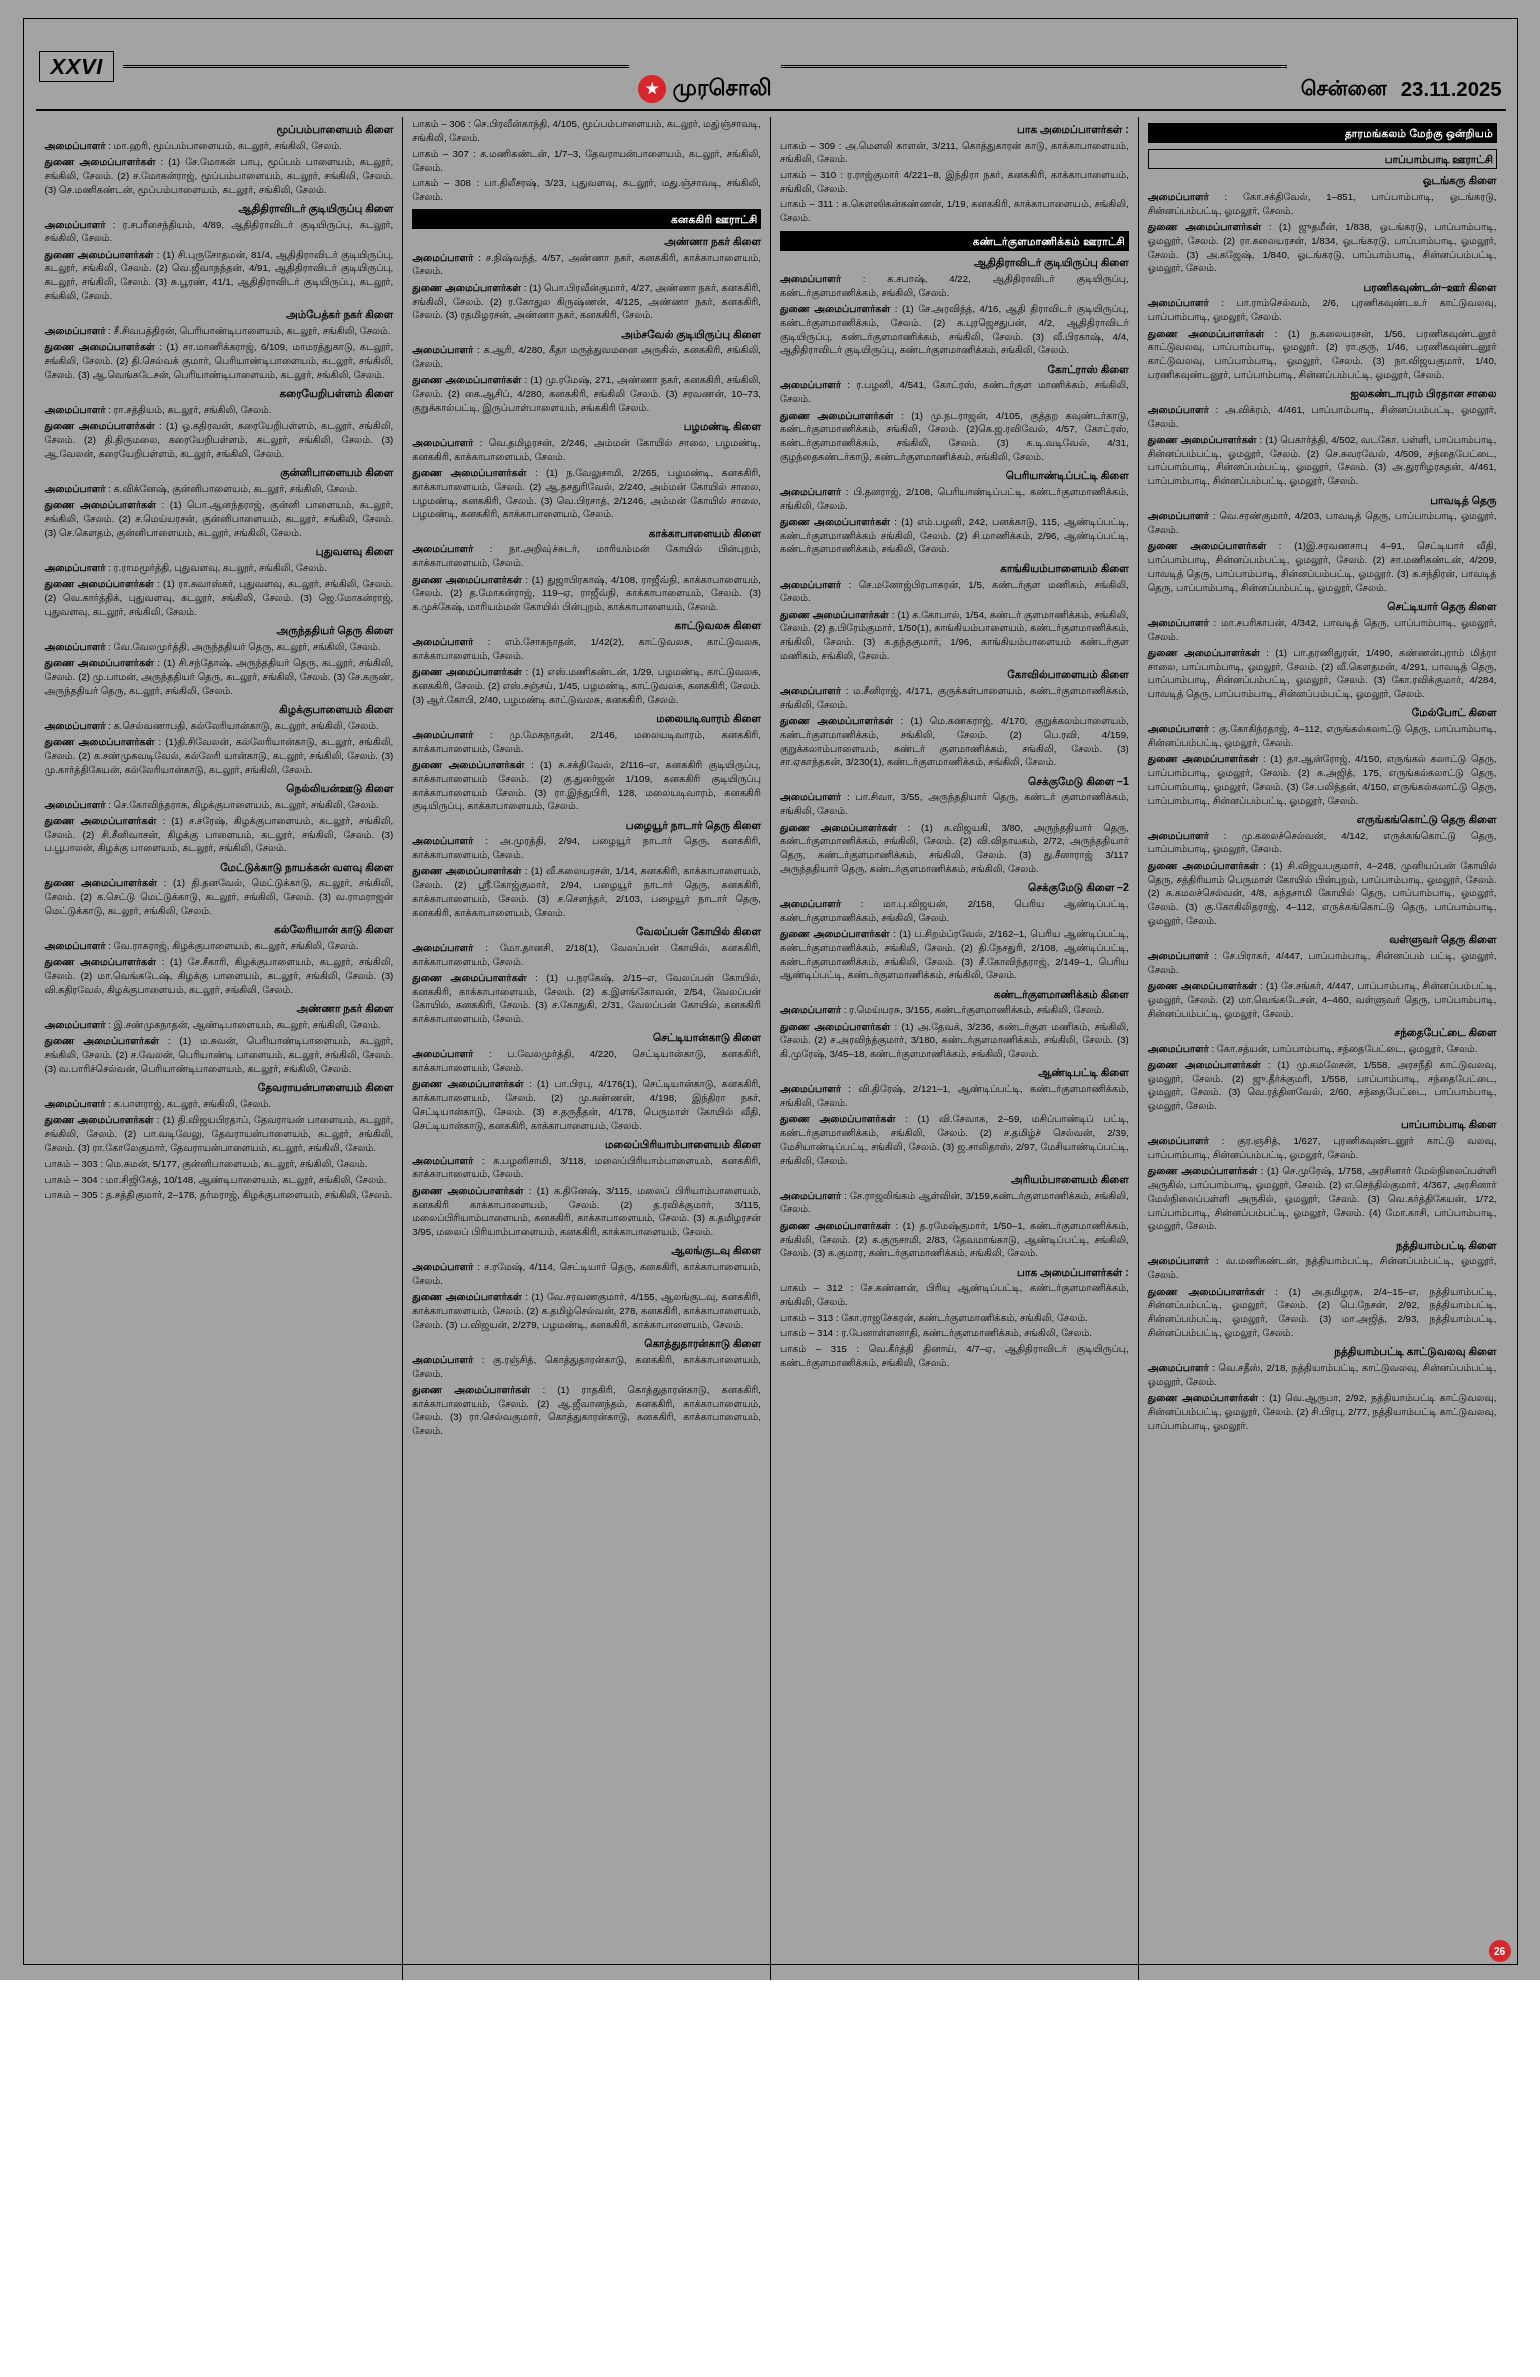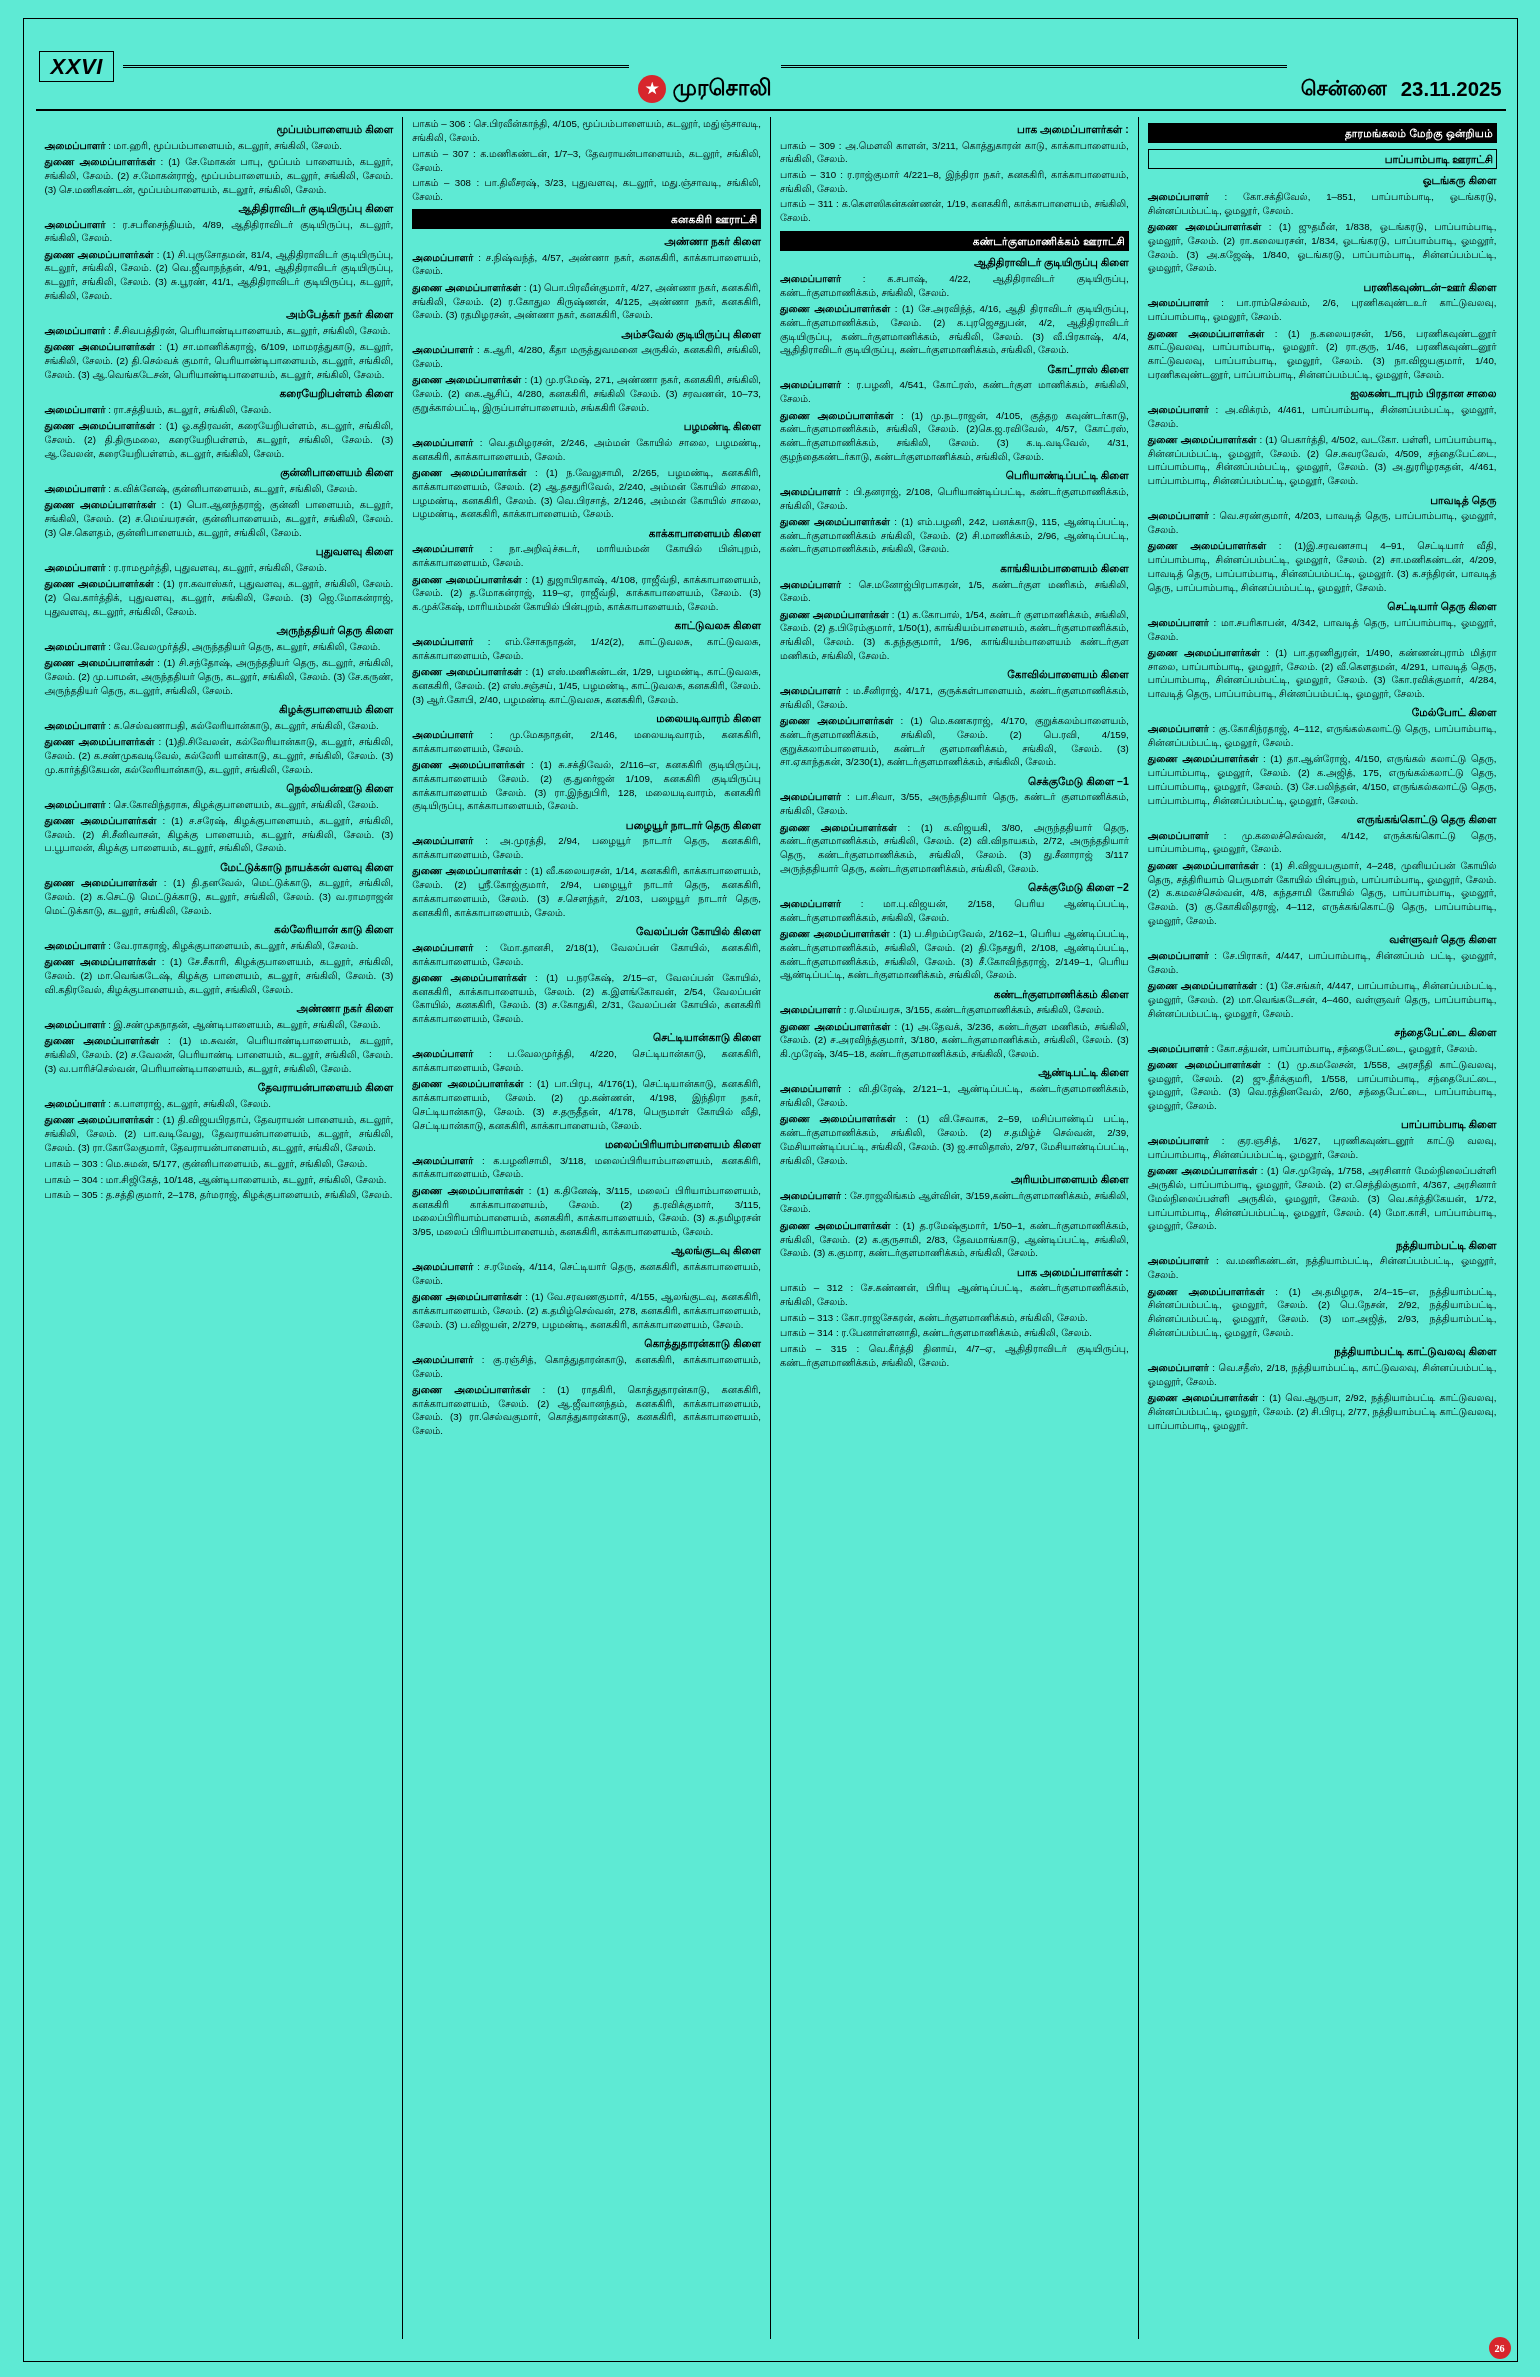--- a/index.html
+++ b/index.html
@@ -6,22 +6,22 @@
     margin: 0;
     padding: 0;
     background: #ffffff;
   }
   body {
     font-family: "Liberation Sans", sans-serif;
     color: #000;
   }
   .page {
     width: 1541px;
-    height: 2377px;
-    background: #5eead4;
+    height: 1980px;
+    background: #a3a3a3;
     position: relative;
     box-sizing: border-box;
     padding: 18px 23px 15.3px 23px;
   }
   .page-inner {
     border: 1.9px solid #000;
     width: 100%;
     height: 100%;
     box-sizing: border-box;
     padding: 9px 11.5px 6.4px 11.5px;
@@ -153,21 +153,20 @@
     width: 22px;
     height: 22px;
     border-radius: 50%;
     background: #d7262c;
     color: #fff;
     font-size: 10.2px;
     font-weight: bold;
     display: flex;
     align-items: center;
     justify-content: center;
-    font-family: Liberation Serif, serif;
   }
 </style>
 </head>
 <body>
 
 <div class="page">
   <div class="page-inner">
 
     <div class="masthead">
       <div class="folio-box">XXVI</div>

